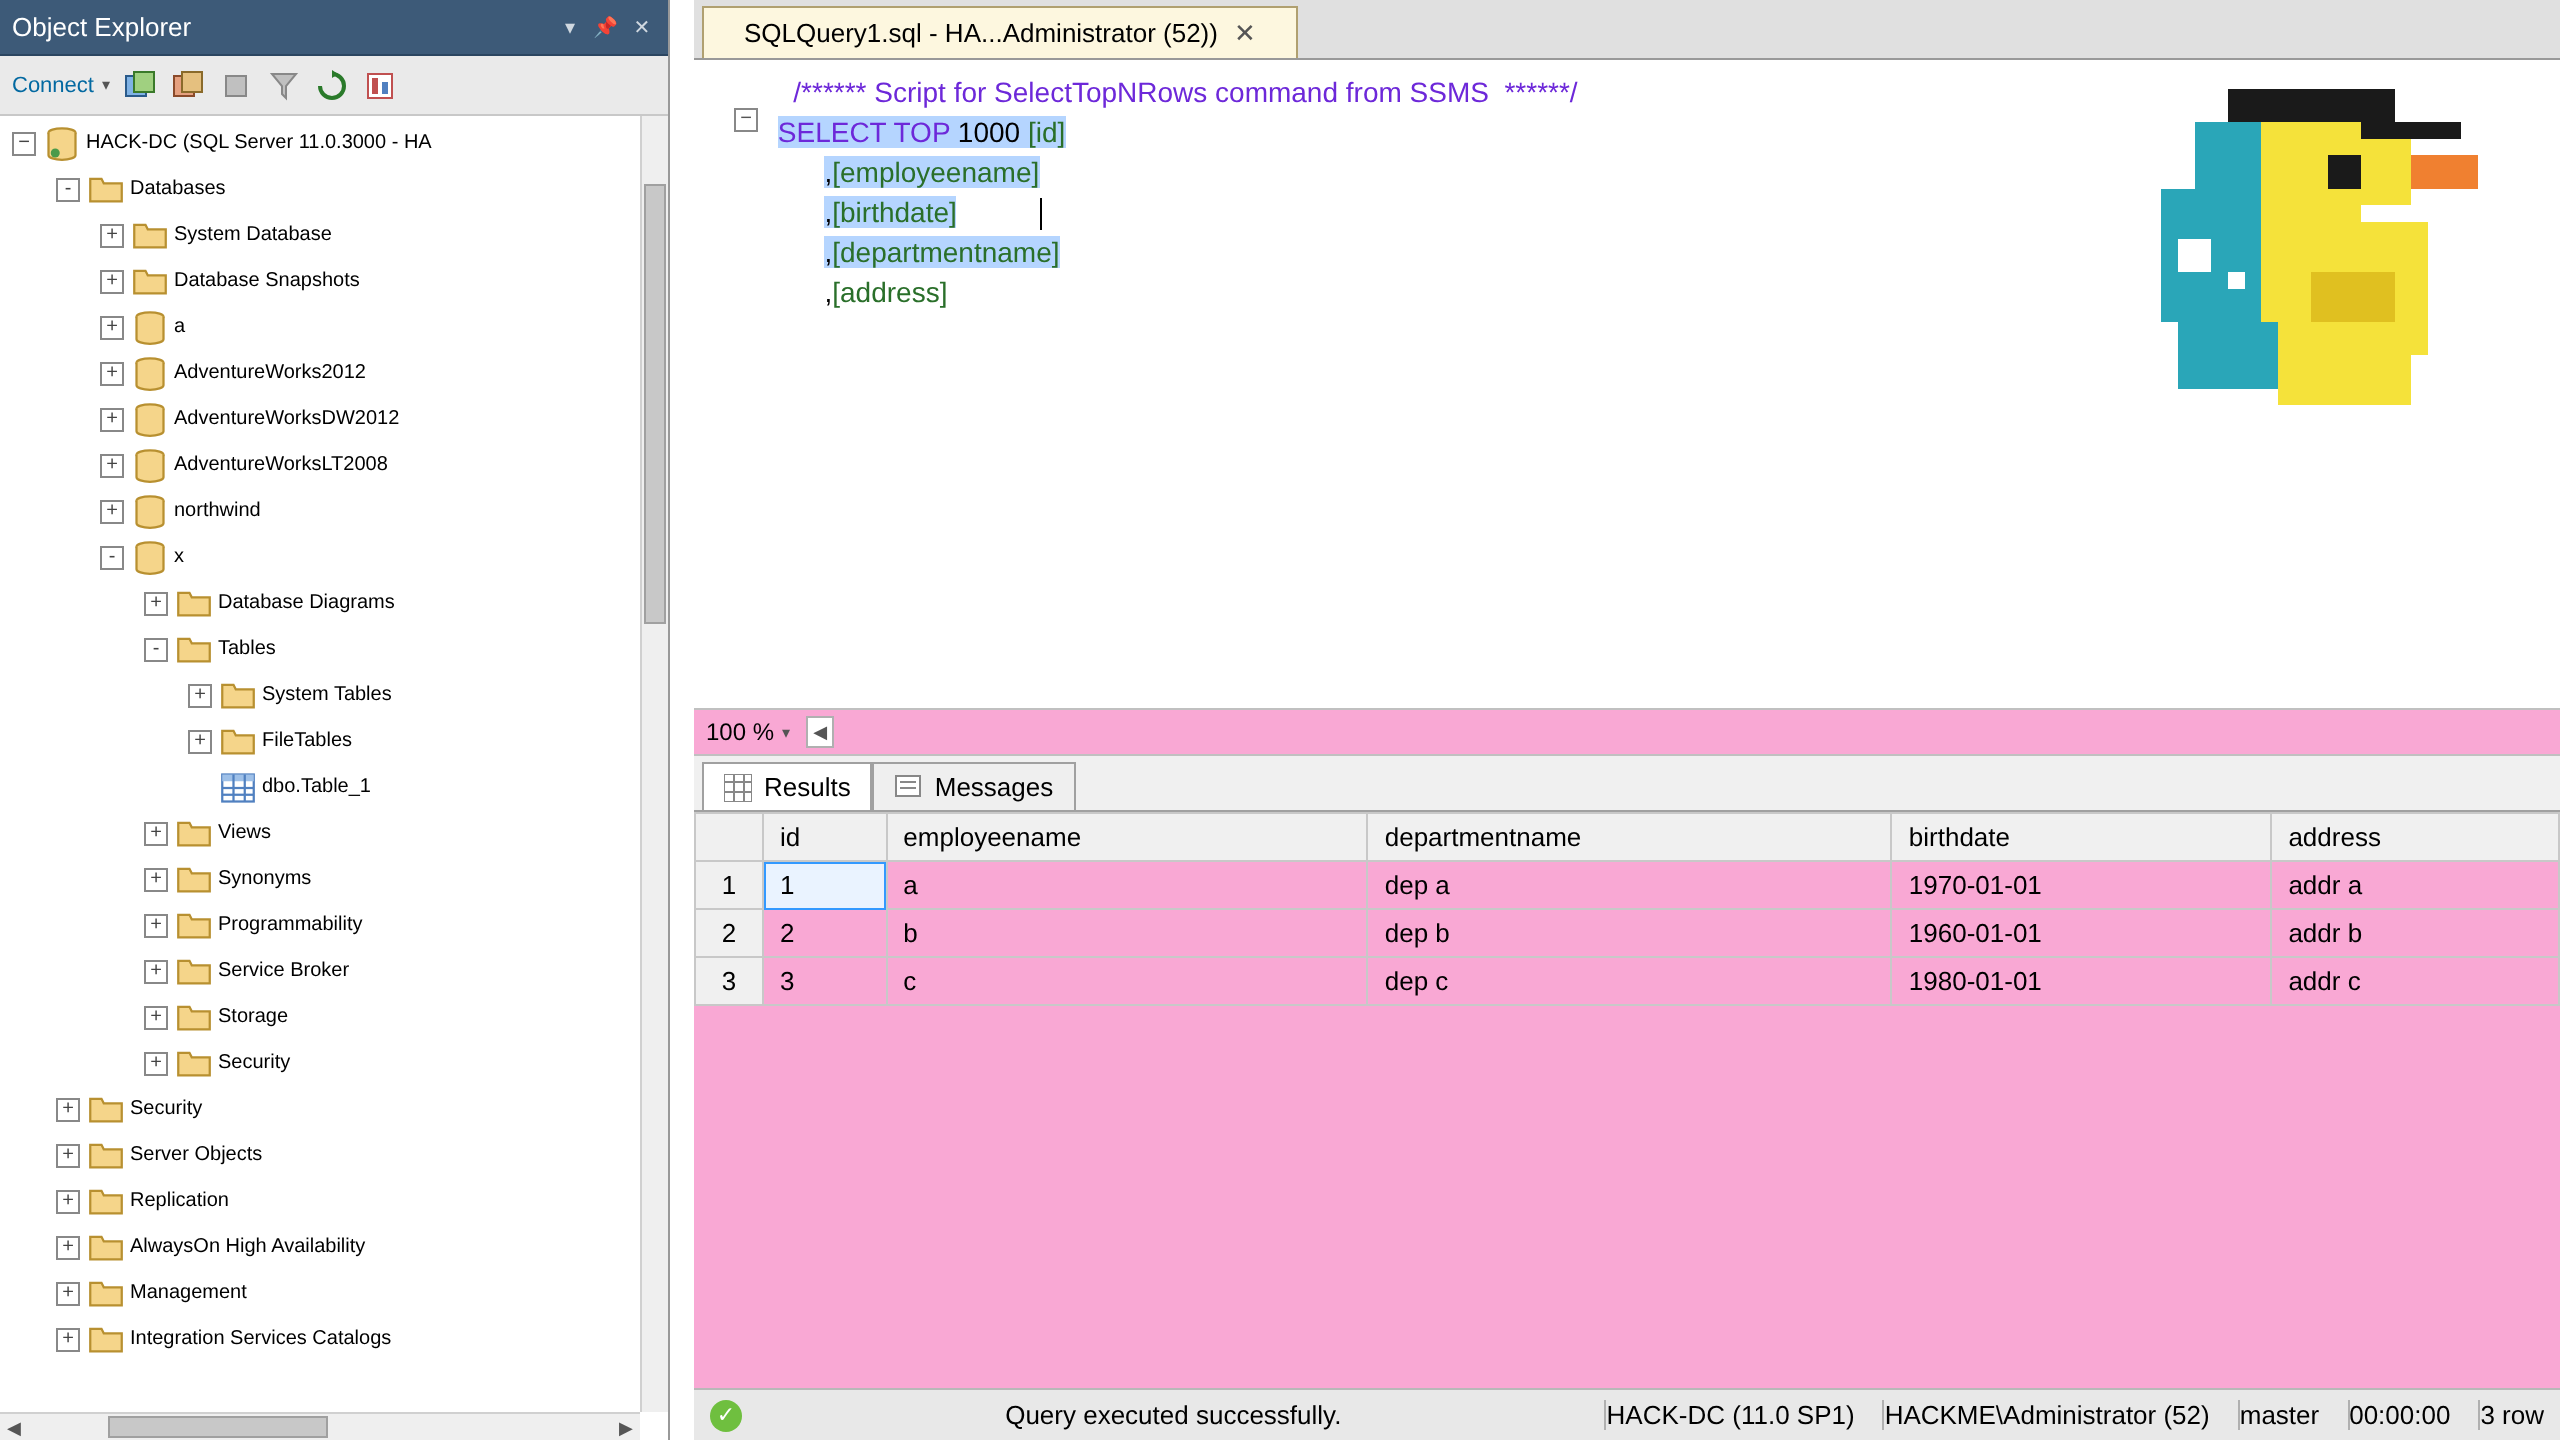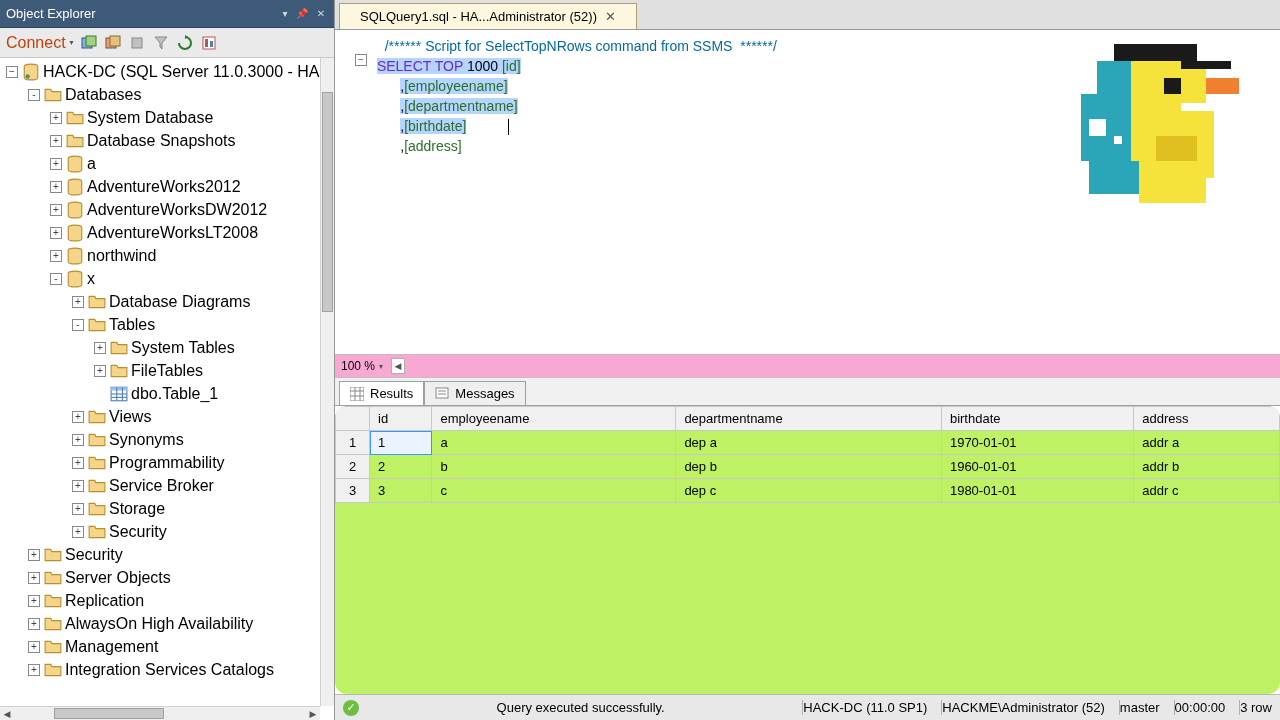--- a/index.html
+++ b/index.html
@@ -1,75 +1,75 @@
 <!DOCTYPE html>
 <html><head>
 <meta charset="utf-8">
 <style>
 * { box-sizing: border-box; margin: 0; padding: 0; font-family: "Segoe UI", Tahoma, sans-serif; }
 body { width: 1280px; height: 720px; overflow: hidden; background: #fff; font-size: 13px; color: #000; }
-.root { display: flex; height: 100%; }
+.root { display: flex; height: 100%; gap: 12px; }
 
 
 .left-panel { width: 335px; display: flex; flex-direction: column; border-right: 1px solid #999; background: #f5f5f5; }
 .panel-header { background: #3d5a78; color: #fff; height: 28px; display: flex; align-items: center; padding: 0 6px; border-bottom: 1px solid #2b4560; }
 .panel-header .title { flex: 1; font-size: 13px; }
 .panel-header .hdr-icon { width: 14px; height: 14px; margin-left: 4px; display: inline-flex; align-items: center; justify-content: center; font-size: 10px; color: #d0d8e0; cursor: pointer; }
 .toolbar { height: 30px; background: #eaeaea; display: flex; align-items: center; padding: 0 6px; gap: 6px; border-bottom: 1px solid #c8c8c8; }
-.toolbar .connect { font-size: 16px; color: #c2410c; margin-right: 2px; }
+.toolbar .connect { font-size: 11px; color: #0369a1; margin-right: 2px; }
 .toolbar .dd { font-size: 8px; color: #555; margin-left: -4px; }
 .toolbar .tb-icon { width: 18px; height: 18px; display:inline-flex; align-items:center; justify-content:center; }
 .tb-icon svg { width:16px; height:16px; }
 
 .tree-wrap { flex: 1; overflow: hidden; position: relative; background:#fff; }
 .tree { position:absolute; inset:0 14px 14px 0; overflow:hidden; padding: 2px 0; }
 .tree-node { display: flex; align-items: center; height: 23px; white-space: nowrap; }
 .tree-node .exp { width: 12px; height: 12px; border: 1px solid #888; background:#fff; margin-right: 4px; display:inline-flex; align-items:center; justify-content:center; font-size:10px; line-height:1; color:#444; user-select:none; }
 .tree-node .exp.blank { border:none; background:transparent; }
 .tree-node .icon { width: 18px; height: 16px; margin-right: 3px; display:inline-flex; align-items:center; justify-content:center; }
-.tree-node .label { font-size: 16px; }
+.tree-node .label { font-size: 10px; }
 
 .vscroll { position:absolute; right:0; top:0; bottom:14px; width:14px; background:#efefef; border-left:1px solid #d0d0d0; }
 .vscroll .vthumb { position:absolute; left:1px; right:1px; top:34px; height:220px; background:#c8c8c8; border:1px solid #a0a0a0; }
 .hscroll { position:absolute; left:0; right:14px; bottom:0; height:14px; background:#efefef; border-top:1px solid #d0d0d0; display:flex; align-items:center; }
 .hscroll .hbtn { width:14px; height:14px; display:flex; align-items:center; justify-content:center; font-size:9px; color:#555; }
 .hscroll .htrack { flex:1; position:relative; height:100%; }
 .hscroll .hthumb { position:absolute; top:1px; bottom:1px; left:40px; width:110px; background:#c8c8c8; border:1px solid #a0a0a0; }
 
 
 .right-panel { flex:1; display:flex; flex-direction:column; position:relative; }
 .tab-bar { height:30px; background:#e0e0e0; display:flex; align-items:flex-end; border-bottom:1px solid #999; padding-left:4px; }
 .doc-tab { background:#fdf7df; border:1px solid #b0a070; border-bottom:none; height:26px; display:flex; align-items:center; padding:0 20px; gap:8px; }
 .doc-tab .tab-title { font-size:13px; }
 .doc-tab .close { font-size:13px; color:#555; cursor:pointer; }
 
 .editor { flex:0 0 324px; position:relative; background:#fff; font-family: Consolas, monospace; font-size:14px; line-height:20px; padding:6px 0 0 28px; }
 .editor .gutter-box { position:absolute; left:20px; top:24px; width:12px; height:12px; border:1px solid #888; background:#fff; display:flex; align-items:center; justify-content:center; font-size:10px; color:#555; }
 .editor .line { white-space:pre; padding-left:10px; }
-.cmt { color:#0369a1; }
+.cmt { color:#6d28d9; }
 .kw { color:#6d28d9; }
 .num { color:#000; }
 .col { color:#2a6f2a; }
 .fn { color:#2a6f2a; }
 .sel { background:#b5d5ff; }
 .cursor { display:inline-block; width:1px; height:16px; background:#000; vertical-align:middle; margin-left:42px; }
 
 .duck { position:absolute; right:16px; top:6px; width:200px; height:200px; }
 
 .zoom-bar { height:24px; background:#f9a8d4; border-top:1px solid #c0c0c0; border-bottom:1px solid #c0c0c0; display:flex; align-items:center; padding:0 6px; gap:2px; font-size:12px; }
 .zoom-bar .zlvl { margin-right:2px; }
 .zoom-bar .dd2 { font-size:8px; color:#555; margin-right:6px; }
 .zoom-bar .lt { width:14px; height:16px; border:1px solid #b0b0b0; background:#fff; display:flex; align-items:center; justify-content:center; font-size:9px; color:#555; }
 
 .result-tabs { height:28px; background:#f0f0f0; display:flex; align-items:flex-end; padding-left:4px; gap:0; border-bottom:1px solid #a0a0a0; }
 .rtab { height:24px; display:flex; align-items:center; padding:0 10px; gap:6px; font-size:13px; border:1px solid #a0a0a0; background:#efefef; border-bottom:none; }
 .rtab.active { background:#fff; }
 .rtab .ricon { width:14px; height:14px; display:inline-block; }
 
-.grid { flex:1; overflow:hidden; background:#bef264;border-radius:12px; }
+.grid { flex:1; overflow:hidden; background:#f9a8d4; }
 .grid table { border-collapse:collapse; width:100%; }
 .grid th, .grid td { border:1px solid #c8c8c8; padding:3px 8px; font-size:13px; text-align:left; height:24px; }
 .grid th { background:#f0f0f0; font-weight:normal; }
 .grid .rowhdr { background:#f0f0f0; width:34px; text-align:center; }
 .grid .sel-cell { outline:1px solid #3399ff; outline-offset:-1px; background:#eaf3ff; }
 
 .status-bar { height:26px; background:#e8e8e8; border-top:1px solid #b8b8b8; display:flex; align-items:center; padding:0 8px; gap:14px; font-size:13px; }
 .status-bar .ok { width:16px; height:16px; border-radius:50%; background:#6fbf3f; display:inline-flex; align-items:center; justify-content:center; color:#fff; font-size:11px; }
 .status-bar .msg { flex:1;text-align:center; }
 .status-bar .seg { border-left:1px solid #b0b0b0; padding-left:0; }
@@ -403,22 +403,22 @@
         <span class="tab-title">SQLQuery1.sql - HA...Administrator (52))</span>
         <span class="close">✕</span>
       </div>
     </div>
 
     <div class="editor">
       <div class="gutter-box">−</div>
       <div class="line">   <span class="cmt">/****** Script for SelectTopNRows command from SSMS  ******/</span></div>
       <div class="line"> <span class="sel"><span class="kw">SELECT</span> <span class="kw">TOP</span> <span class="num">1000</span> <span class="col">[id]</span></span></div>
       <div class="line">       <span class="sel">,<span class="col">[employeename]</span></span></div>
+      <div class="line">       <span class="sel">,<span class="col">[birthdate]</span></span><span class="cursor"></span></div>
       <div class="line">       <span class="sel">,<span class="col">[departmentname]</span></span></div>
-      <div class="line">       <span class="sel">,<span class="col">[birthdate]</span></span><span class="cursor"></span></div>
       <div class="line">       ,<span class="col">[address]</span></div>
 
       <svg class="duck" viewBox="0 0 24 24" shape-rendering="crispEdges">
         <rect x="6" y="1" width="10" height="2" fill="#1a1a1a"></rect>
         <rect x="14" y="3" width="6" height="1" fill="#1a1a1a"></rect>
         <rect x="4" y="3" width="4" height="4" fill="#2aa6b8"></rect>
         <rect x="8" y="3" width="6" height="6" fill="#f5e23a"></rect>
         <rect x="14" y="4" width="3" height="4" fill="#f5e23a"></rect>
         <rect x="12" y="5" width="2" height="2" fill="#1a1a1a"></rect>
         <rect x="17" y="5" width="4" height="2" fill="#f08030"></rect>

